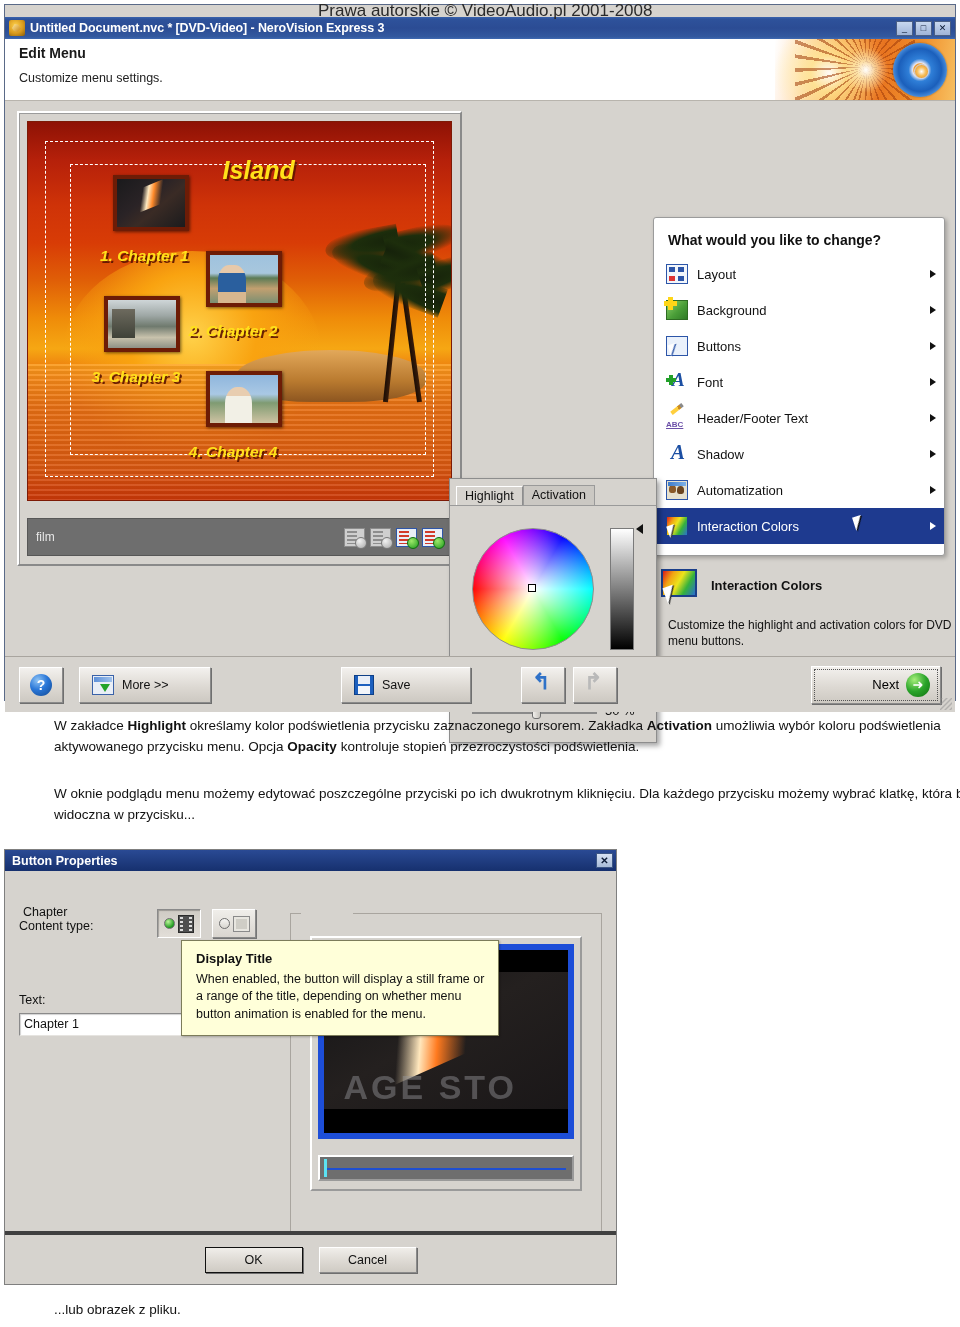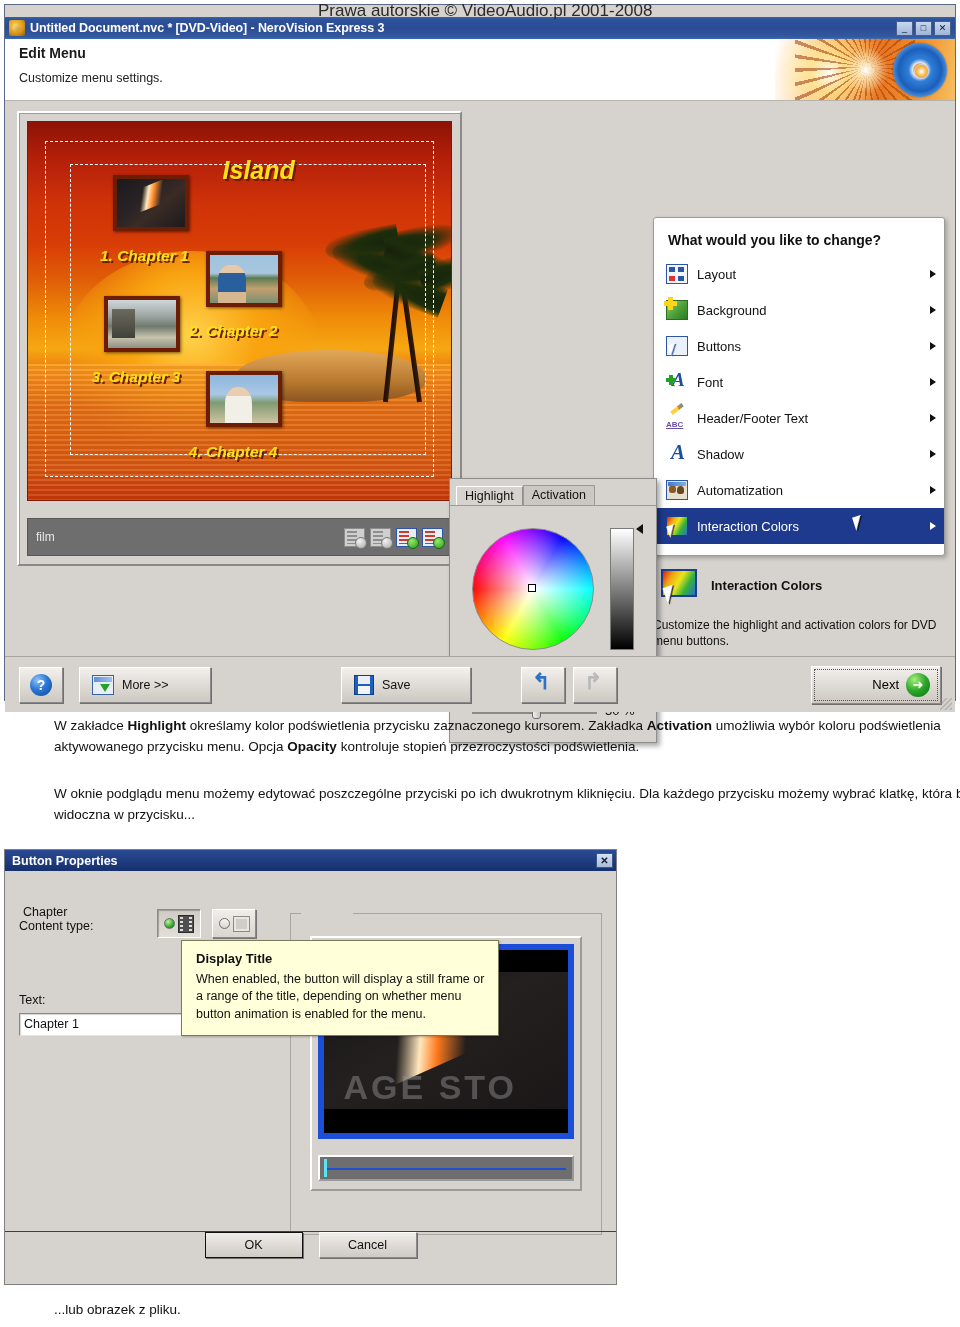--- a/index.html
+++ b/index.html
@@ -340,21 +340,21 @@
   }
   .desc-icon::after{
     content:""; position:absolute; left:2px; bottom:-8px; width:0;height:0;
     border-left:11px solid #fff; border-bottom:17px solid transparent;
     filter:drop-shadow(1.5px 1.5px 0 #222); transform:rotate(-20deg);
   }
   .desc-title{
     position:absolute; left:58px; top:9px; font-size:13px; font-weight:bold; color:#111;
   }
   .desc-text{
-    position:absolute; left:0px; top:48px; width:292px; font-size:12px; color:#111; line-height:1.35;
+    position:absolute; left:15px; top:48px; width:292px; font-size:12px; color:#111; line-height:1.35;
   }
 
   
   .picker{
     position:absolute; left:444px; top:377px; width:208px; height:265px;
     background:#d6d3ce; border:1px solid #8d8d8d;
     box-shadow:3px 3px 5px rgba(0,0,0,.35);
   }
   .picker-tabs{ display:flex; padding:4px 4px 0 6px; height:26px; align-items:flex-end;}
   .tab{
@@ -604,22 +604,22 @@
     position:absolute; left:181px; top:940px; width:318px;
     background:#ffffd9; border:1px solid #7c7c5a;
     padding:10px 12px 12px 14px; z-index:30;
     box-shadow:1px 1px 2px rgba(0,0,0,.25);
   }
   .tooltip .tt-title{ font-size:13px; font-weight:bold; color:#111; margin-bottom:5px;}
   .tooltip .tt-body{ font-size:12.5px; color:#111; line-height:1.38;}
 
   .bp-footer{
     position:absolute; left:0; right:0; bottom:0; height:54px;
-    border-top:1px solid #404040;
-    display:flex; align-items:flex-start; justify-content:center; gap:16px;
+    border-top:4px solid #404040;
+    display:flex; align-items:center; justify-content:center; gap:16px;
   }
   .bp-btn{
     width:98px; height:26px;
     background:linear-gradient(to bottom,#f0eeea,#ddd9d3 55%,#cfcbc4);
     border:1px solid #fff; border-right-color:#8a8a8a; border-bottom-color:#8a8a8a;
     box-shadow:1px 1px 0 #6f6f6f;
     display:flex;align-items:center;justify-content:center;
     font-size:12.5px; color:#111;
   }
   .bp-btn.default{ outline:1px solid #111; outline-offset:-1px;}

